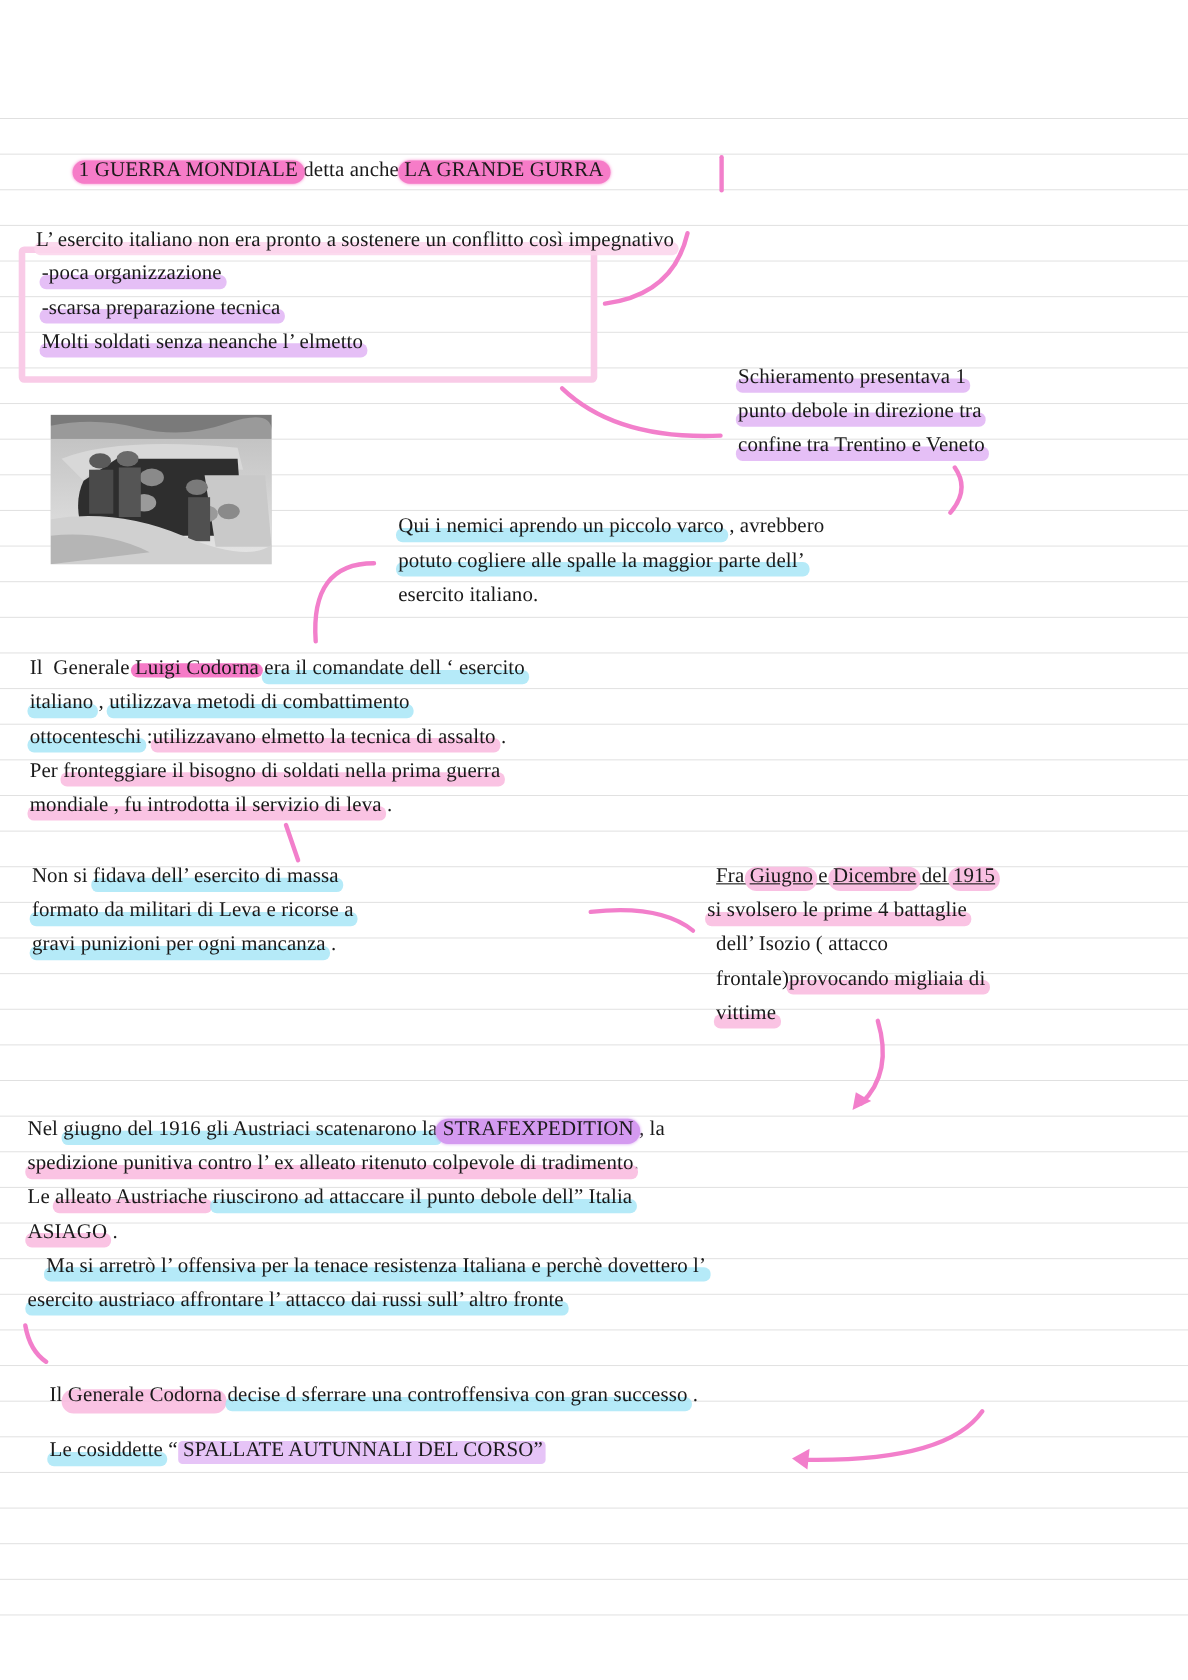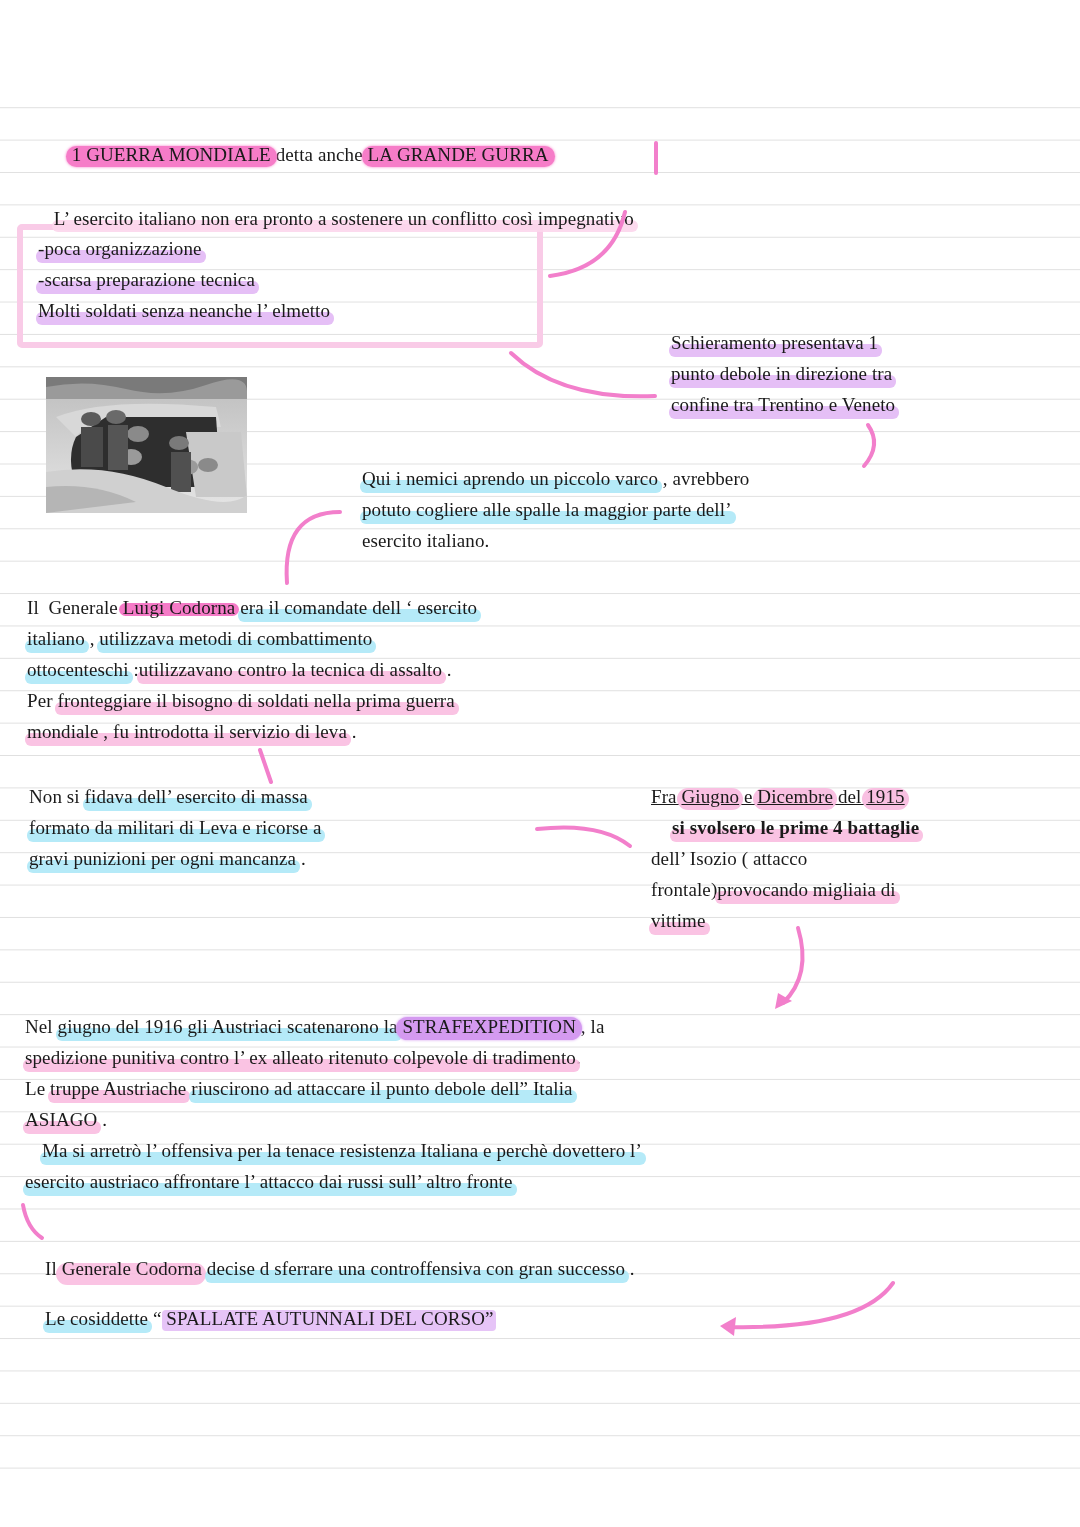--- a/index.html
+++ b/index.html
@@ -59,21 +59,21 @@
 <body>
 
 <div class="ruled"></div>
 <div class="mask-top"></div>
 <div class="mask-bottom"></div>
 
 <div class="line" style="left:62px; top:108px;">
   <span class="hl hl-hot">1 GUERRA MONDIALE</span><span> detta anche </span><span class="hl hl-hot">LA GRANDE GURRA</span>
 </div>
 
-<div class="line" style="left:44px; top:172px;text-align:right;">
+<div class="line" style="left:23px; top:172px;text-align:right;">
   <span class="hl hl-lightpink">L’ esercito italiano non era pronto a sostenere un conflitto così impegnativo</span>
 </div>
 
 <div class="box"></div>
 <div class="line" style="left:38px; top:233px;"><span class="hl hl-violet">-poca organizzazione</span></div>
 <div class="line" style="left:38px; top:264px;"><span class="hl hl-violet">-scarsa preparazione tecnica</span></div>
 <div class="line" style="left:38px; top:295px;"><span class="hl hl-violet">Molti soldati senza neanche l’ elmetto</span></div>
 
 <div class="line" style="left:671px; top:327px;"><span class="hl hl-violet">Schieramento presentava 1</span></div>
 <div class="line" style="left:671px; top:358px;"><span class="hl hl-violet">punto debole in direzione tra</span></div>
@@ -107,37 +107,37 @@
     <path d="M0 110 Q50 105 90 125 L0 136Z" fill="#b5b5b5"></path>
   </svg>
 </div>
 
 <div class="line" style="left:362px; top:463px;"><span class="hl hl-blue">Qui i nemici aprendo un piccolo varco</span><span> , avrebbero</span></div>
 <div class="line" style="left:362px; top:494px;"><span class="hl hl-blue">potuto cogliere alle spalle la maggior parte dell’</span></div>
 <div class="line" style="left:362px; top:525px;"><span>esercito italiano.</span></div>
 
 <div class="line" style="left:27px; top:592px;"><span>Il  Generale </span><span class="hl hl-hot2">Luigi Codorna</span><span> </span><span class="hl hl-blue">era il comandate dell ‘ esercito</span></div>
 <div class="line" style="left:27px; top:623px;"><span class="hl hl-blue">italiano</span><span> , </span><span class="hl hl-blue">utilizzava metodi di combattimento</span></div>
-<div class="line" style="left:27px; top:654px;"><span class="hl hl-blue">ottocenteschi</span><span> :</span><span class="hl hl-pink">utilizzavano contro la tecnica di assalto</span><span> .</span></div>
+<div class="line" style="left:27px; top:654px;"><span class="hl hl-blue">ottocenteschi</span><span> :</span><span class="hl hl-pink">utilizzavano elmetto la tecnica di assalto</span><span> .</span></div>
 <div class="line" style="left:27px; top:685px;"><span>Per </span><span class="hl hl-pink">fronteggiare il bisogno di soldati nella prima guerra</span></div>
 <div class="line" style="left:27px; top:716px;"><span class="hl hl-pink">mondiale , fu introdotta il servizio di leva</span><span> .</span></div>
 
 <div class="line" style="left:29px; top:781px;"><span>Non si </span><span class="hl hl-blue">fidava dell’ esercito di massa</span></div>
 <div class="line" style="left:29px; top:812px;"><span class="hl hl-blue">formato da militari di Leva e ricorse a</span></div>
 <div class="line" style="left:29px; top:843px;"><span class="hl hl-blue">gravi punizioni per ogni mancanza</span><span> .</span></div>
 
 <div class="line" style="left:651px; top:781px;text-decoration:underline;"><span>Fra </span><span class="hl hl-pinkdot">Giugno</span><span> e </span><span class="hl hl-pinkdot">Dicembre</span><span> del </span><span class="hl hl-pinkdot">1915</span></div>
-<div class="line" style="left:672px; top:812px;font-weight:bold;"><span class="hl hl-pink">si svolsero le prime 4 battaglie</span></div>
+<div class="line" style="left:643px; top:812px;"><span class="hl hl-pink">si svolsero le prime 4 battaglie</span></div>
 <div class="line" style="left:651px; top:843px;"><span>dell’ Isozio ( attacco</span></div>
 <div class="line" style="left:651px; top:874px;"><span>frontale)</span><span class="hl hl-pink">provocando migliaia di</span></div>
 <div class="line" style="left:651px; top:905px;"><span class="hl hl-pink">vittime</span></div>
 
 <div class="line" style="left:25px; top:1011px;"><span>Nel </span><span class="hl hl-blue">giugno del 1916 gli Austriaci scatenarono la</span><span> </span><span class="hl hl-violet-full">STRAFEXPEDITION</span><span> , la</span></div>
 <div class="line" style="left:25px; top:1042px;"><span class="hl hl-pink">spedizione punitiva contro l’ ex alleato ritenuto colpevole di tradimento</span><span>.</span></div>
-<div class="line" style="left:25px; top:1073px;"><span>Le </span><span class="hl hl-pink">truppe Austriache</span><span> </span><span class="hl hl-blue">riuscirono ad attaccare il punto debole dell” Italia</span></div>
+<div class="line" style="left:25px; top:1073px;"><span>Le </span><span class="hl hl-pink">alleato Austriache</span><span> </span><span class="hl hl-blue">riuscirono ad attaccare il punto debole dell” Italia</span></div>
 <div class="line" style="left:25px; top:1104px;"><span class="hl hl-pink">ASIAGO</span><span> .</span></div>
 <div class="line" style="left:42px; top:1135px;"><span class="hl hl-blue">Ma si arretrò l’ offensiva per la tenace resistenza Italiana e perchè dovettero l’</span></div>
 <div class="line" style="left:25px; top:1166px;"><span class="hl hl-blue">esercito austriaco affrontare l’ attacco dai russi sull’ altro fronte</span></div>
 
 <div class="line" style="left:45px; top:1241px;margin-top:12px;"><span>Il </span><span class="hl hl-pinkcloud">Generale Codorna</span><span> </span><span class="hl hl-blue">decise d sferrare una controffensiva con gran successo</span><span> .</span></div>
 
 <div class="line" style="left:45px; top:1303px;"><span class="hl hl-blue">Le cosiddette</span><span> “ </span><span class="hl hl-violet-block">SPALLATE AUTUNNALI DEL CORSO”</span></div>
 
 <svg class="connectors" viewBox="0 0 1080 1527">
   <g fill="none" stroke="#f27fcb" stroke-width="4" stroke-linecap="round">

